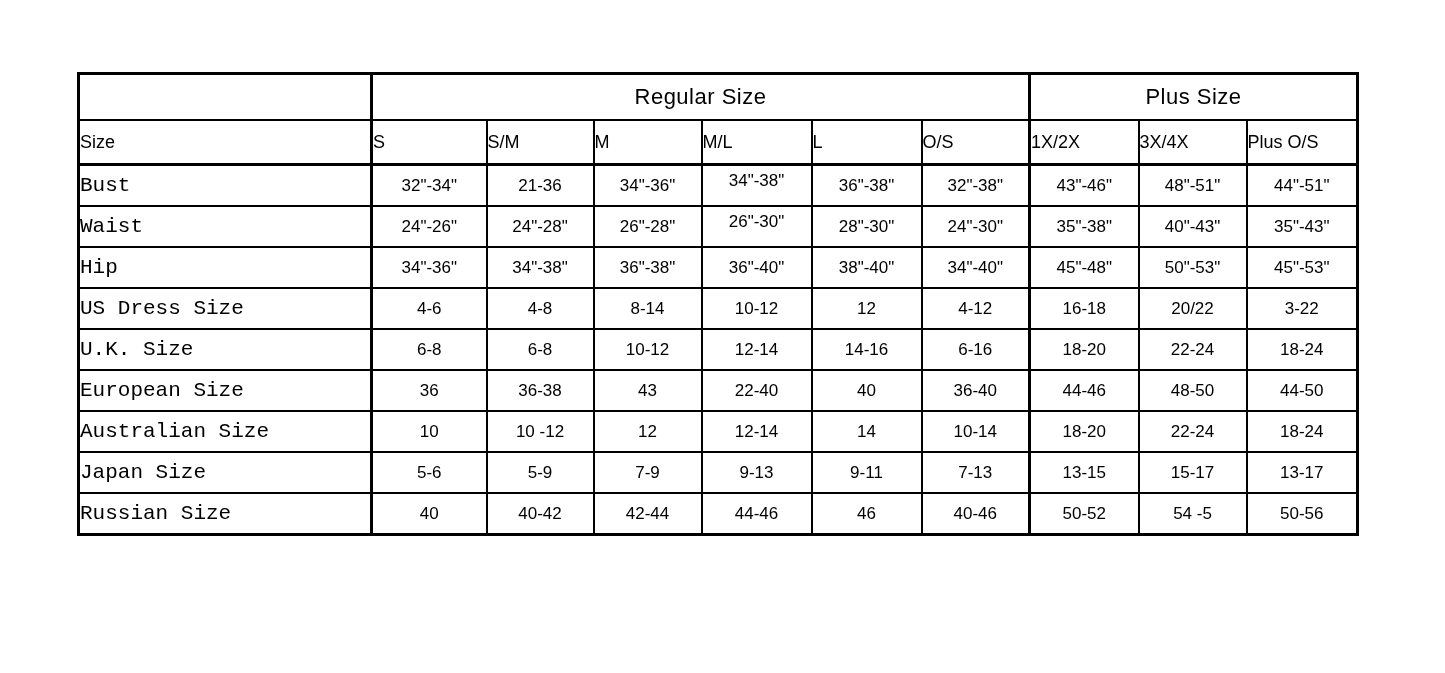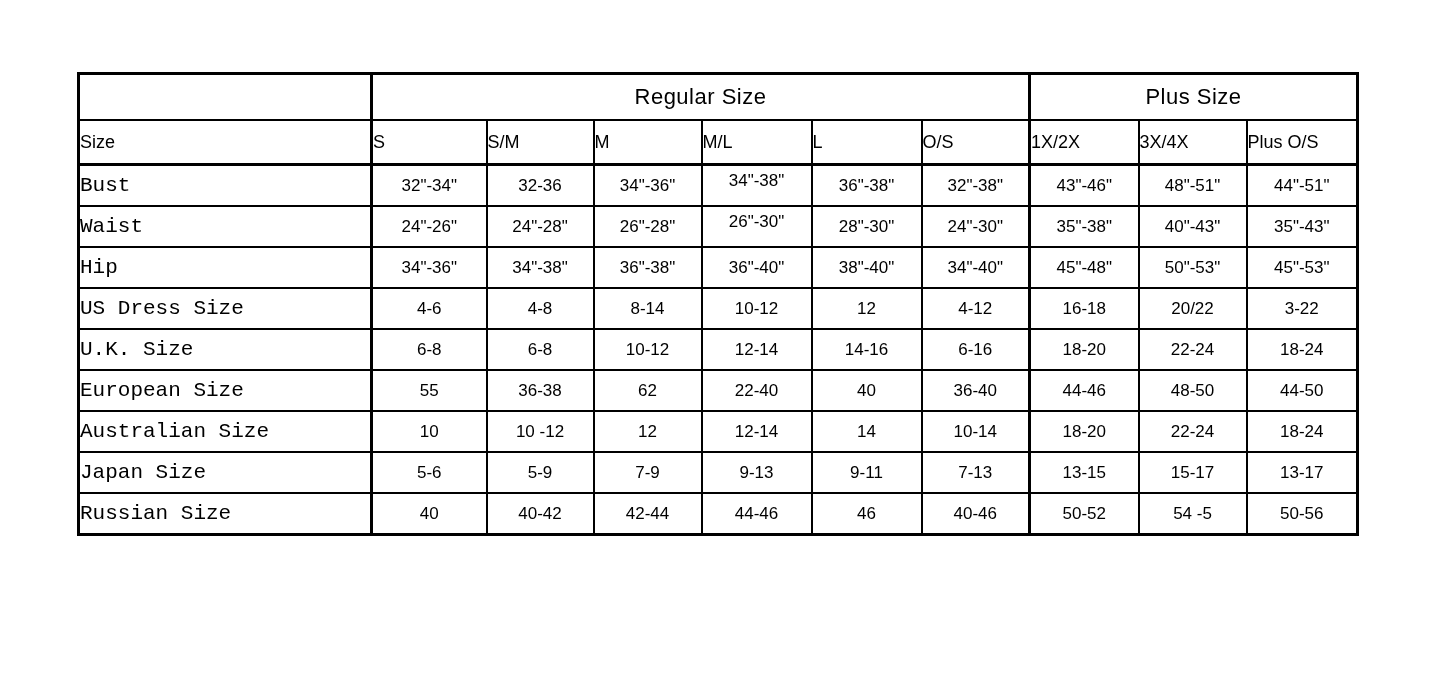--- a/index.html
+++ b/index.html
@@ -101,21 +101,21 @@
           <th class="hdr-bottom thick-right">O/S</th>
           <th class="hdr-bottom">1X/2X</th>
           <th class="hdr-bottom">3X/4X</th>
           <th class="hdr-bottom">Plus O/S</th>
         </tr>
       </thead>
     <tbody>
         <tr>
           <td class="row-label thick-right">Bust</td>
           <td class="val">32"-34"</td>
-          <td class="val">32-36</td>
+          <td class="val">21-36</td>
           <td class="val">34"-36"</td>
           <td class="val raised">34"-38"</td>
           <td class="val">36"-38"</td>
           <td class="val thick-right">32"-38"</td>
           <td class="val">43"-46"</td>
           <td class="val">48"-51"</td>
           <td class="val">44"-51"</td>
         </tr>
         <tr>
           <td class="row-label thick-right">Waist</td>
@@ -160,23 +160,23 @@
           <td class="val">10-12</td>
           <td class="val">12-14</td>
           <td class="val">14-16</td>
           <td class="val thick-right">6-16</td>
           <td class="val">18-20</td>
           <td class="val">22-24</td>
           <td class="val">18-24</td>
         </tr>
         <tr>
           <td class="row-label thick-right">European Size</td>
-          <td class="val">55</td>
+          <td class="val">36</td>
           <td class="val">36-38</td>
-          <td class="val">62</td>
+          <td class="val">43</td>
           <td class="val">22-40</td>
           <td class="val">40</td>
           <td class="val thick-right">36-40</td>
           <td class="val">44-46</td>
           <td class="val">48-50</td>
           <td class="val">44-50</td>
         </tr>
         <tr>
           <td class="row-label thick-right">Australian Size</td>
           <td class="val">10</td>

